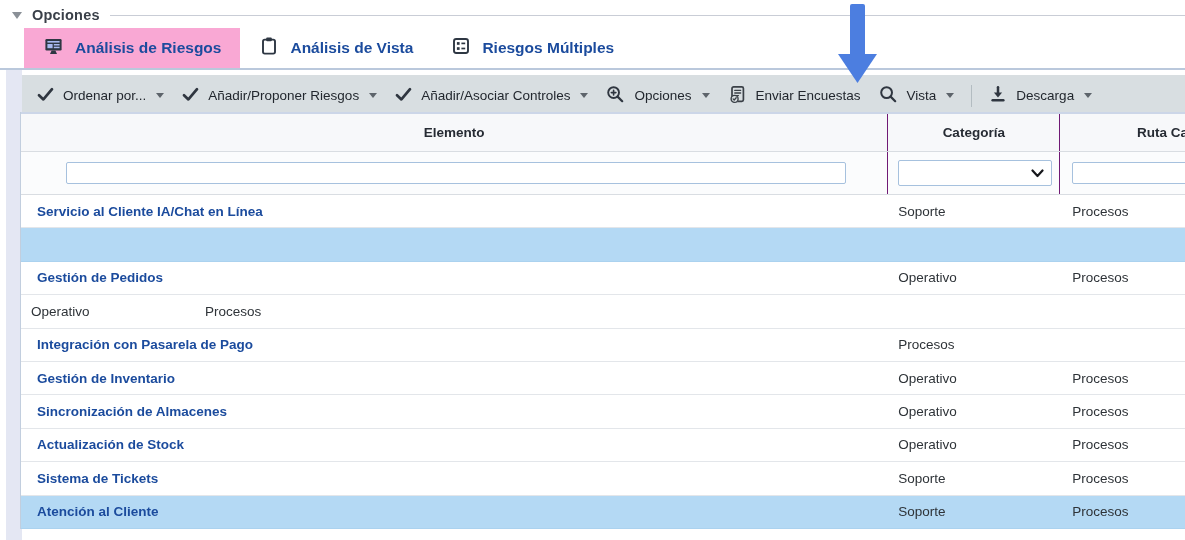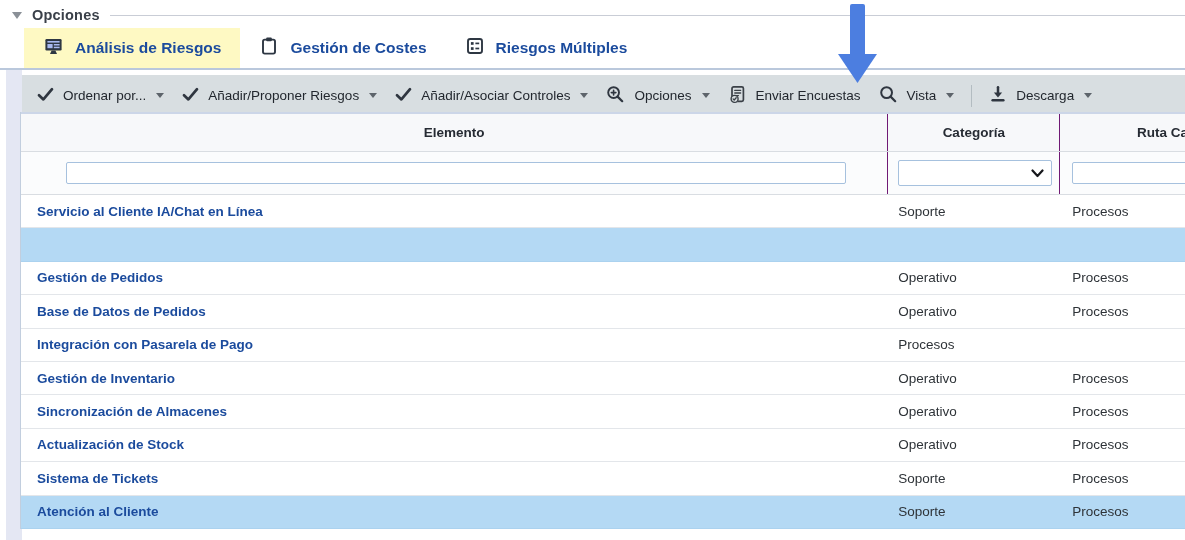--- a/index.html
+++ b/index.html
@@ -12,21 +12,21 @@
 
   
   .section-header{position:absolute;left:10px;top:4px;right:0;height:22px;display:flex;align-items:center;}
   .collapse-tri{width:0;height:0;border-left:5.5px solid transparent;border-right:5.5px solid transparent;border-top:7px solid #8a9097;margin:0 10px 0 2px;}
   .section-title{font-weight:bold;font-size:14.5px;color:#3a4049;letter-spacing:.2px;}
   .section-rule{flex:1;height:1px;background:#c9cdd6;margin-left:10px;}
 
   
   .tabs{position:absolute;left:24px;top:28px;height:40px;display:flex;align-items:stretch;}
   .tab{display:flex;align-items:center;gap:11px;padding:0 19px;font-weight:bold;font-size:15.5px;color:#1b4b9d;cursor:pointer;white-space:nowrap;}
-  .tab.selected{background:#fef9c3;}
+  .tab.selected{background:#f9a8d4;}
   .tab svg{flex:0 0 auto;color:#2e3743;}
   .tabs-underline{position:absolute;left:0;top:68px;width:1185px;height:2px;background:#bac8dc;}
 
   
   .toolbar{position:absolute;left:22px;top:75px;width:1163px;height:41px;background:#d8dee1;display:flex;align-items:center;font-size:13.5px;color:#22272e;padding-left:6px;box-sizing:border-box;}
   .tb-item{display:flex;align-items:center;gap:9px;padding:0 9px;height:100%;cursor:pointer;white-space:nowrap;}
   .tb-sep{width:1px;height:22px;background:#b3bcc1;margin:0 8px;}
   .caret{width:0;height:0;border-left:4.5px solid transparent;border-right:4.5px solid transparent;border-top:5.5px solid #5d646b;margin-left:1px;}
   .tb-item svg{color:#2f3640;}
 
@@ -82,21 +82,21 @@
     </span>
     <span>Análisis de Riesgos</span>
   </div>
   <div class="tab">
     <span>
       <svg width="20" height="20" viewBox="0 0 20 20" fill="none">
           <rect x="4" y="3.6" width="12" height="14" rx="1.8" stroke="#2e3743" stroke-width="1.9"></rect>
           <rect x="7.2" y="1.6" width="5.6" height="3.6" rx="1" fill="#2e3743"></rect>
         </svg>
     </span>
-    <span>Gestión de Costes</span>
+    <span>Análisis de Vista</span>
   </div>
   <div class="tab">
     <span>
       <svg width="20" height="20" viewBox="0 0 20 20" fill="none">
           <rect x="3" y="3" width="14" height="14" rx="2.2" stroke="#2e3743" stroke-width="1.9"></rect>
           <rect x="5.9" y="6.1" width="2.7" height="2.7" fill="#2e3743"></rect>
           <path d="M10.4 7.4 H14.2" stroke="#2e3743" stroke-width="1.7"></path>
           <rect x="5.9" y="11.2" width="2.7" height="2.7" fill="#2e3743"></rect>
           <path d="M10.4 12.5 H14.2" stroke="#2e3743" stroke-width="1.7"></path>
         </svg>
@@ -195,21 +195,20 @@
   </div>
       <div class="tr hl">
     <div class="td td-ruta"></div>
   </div>
       <div class="tr">
     <div class="td td-elemento">Gestión de Pedidos</div>
     <div class="td td-cat">Operativo</div>
     <div class="td td-ruta">Procesos</div>
   </div>
       <div class="tr">
-    <div class="td td-elemento">Base de Datos de Pedidos</div>
     <div class="td td-cat">Operativo</div>
     <div class="td td-ruta">Procesos</div>
   </div>
       <div class="tr">
     <div class="td td-elemento">Integración con Pasarela de Pago</div>
     <div class="td td-cat">Procesos</div>
     <div class="td td-ruta"></div>
   </div>
       <div class="tr">
     <div class="td td-elemento">Gestión de Inventario</div>

